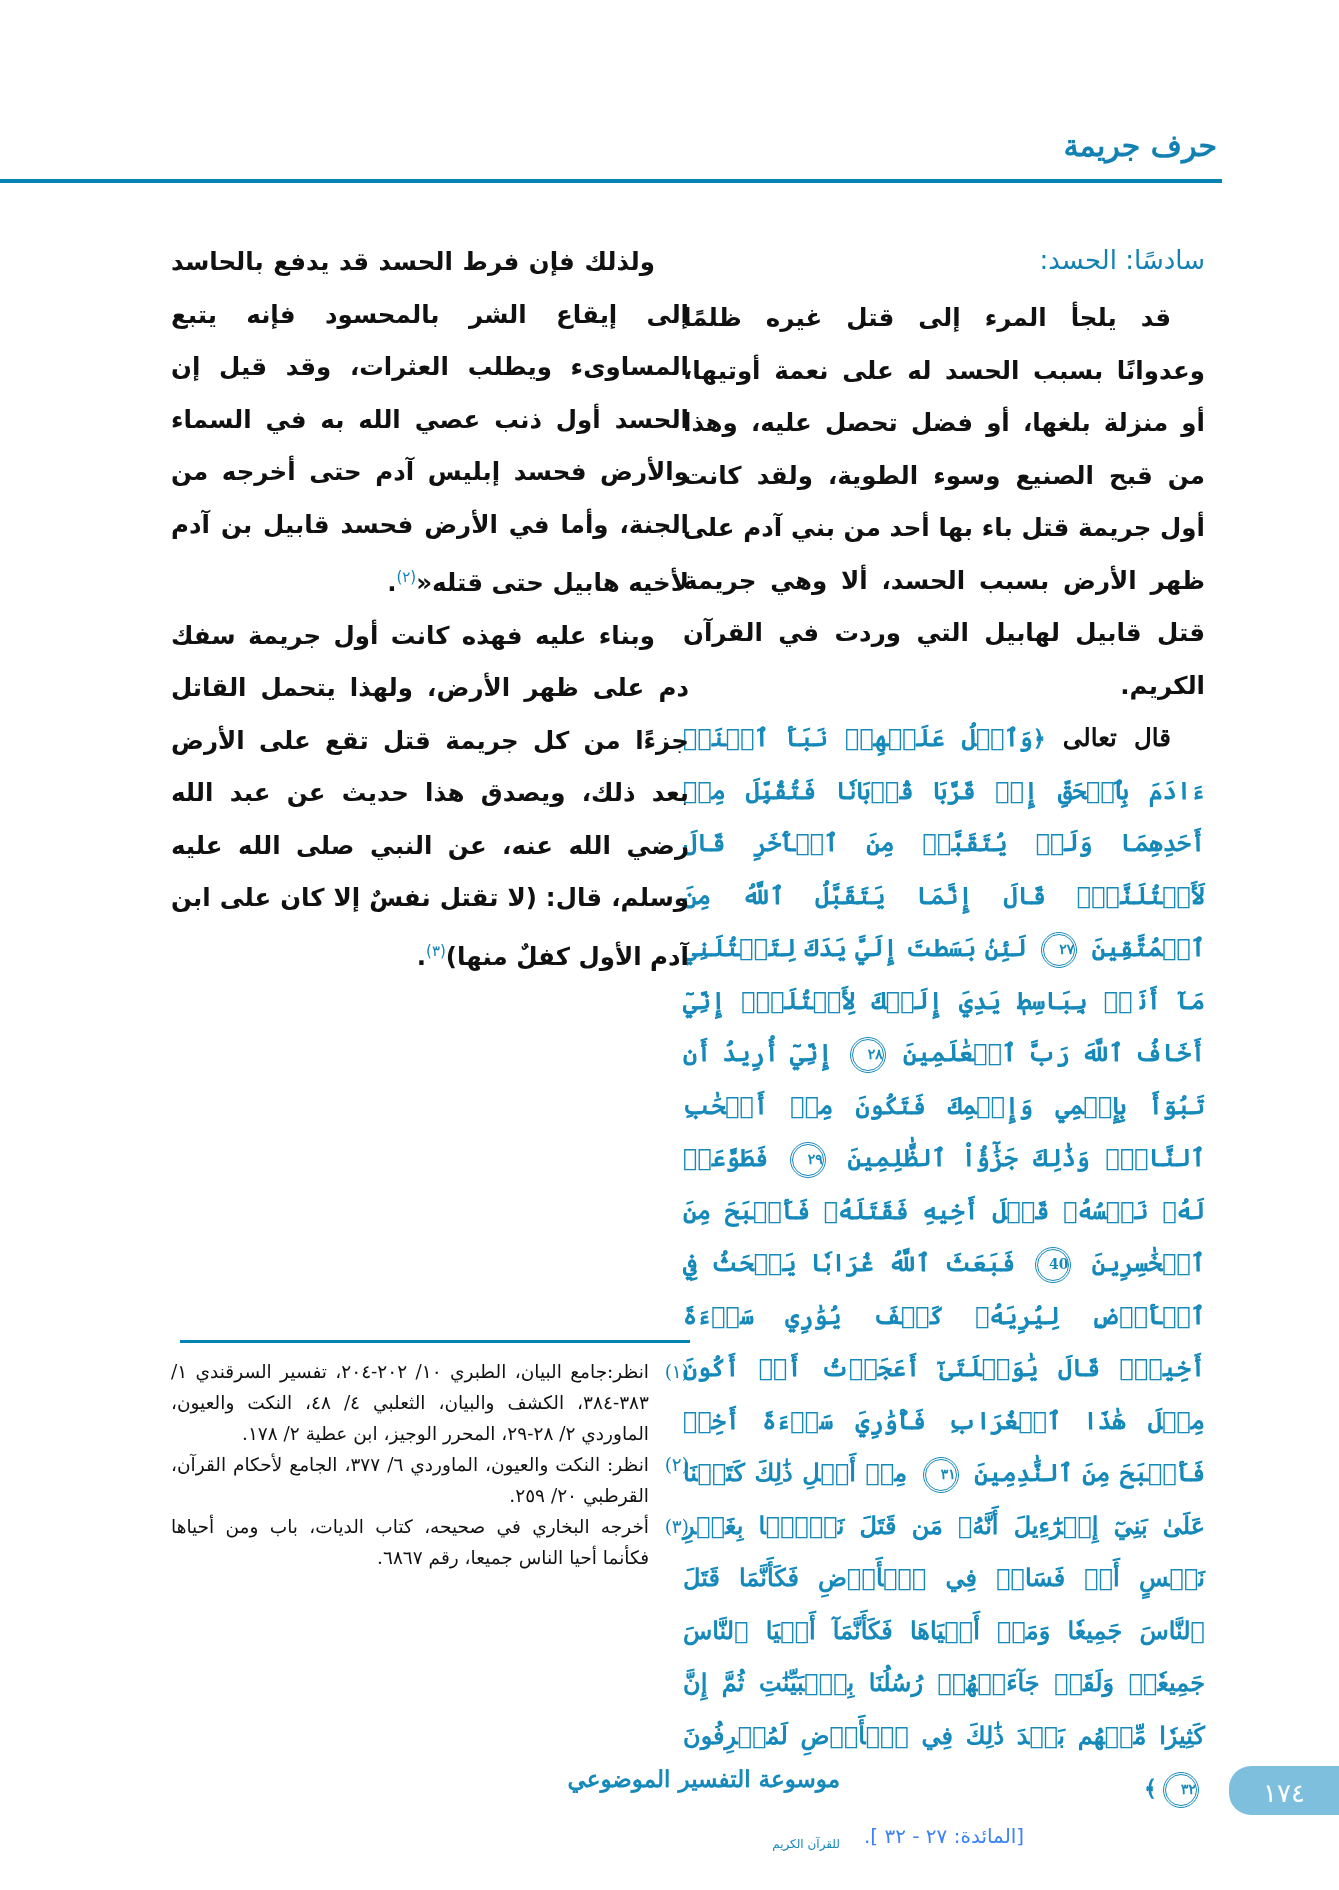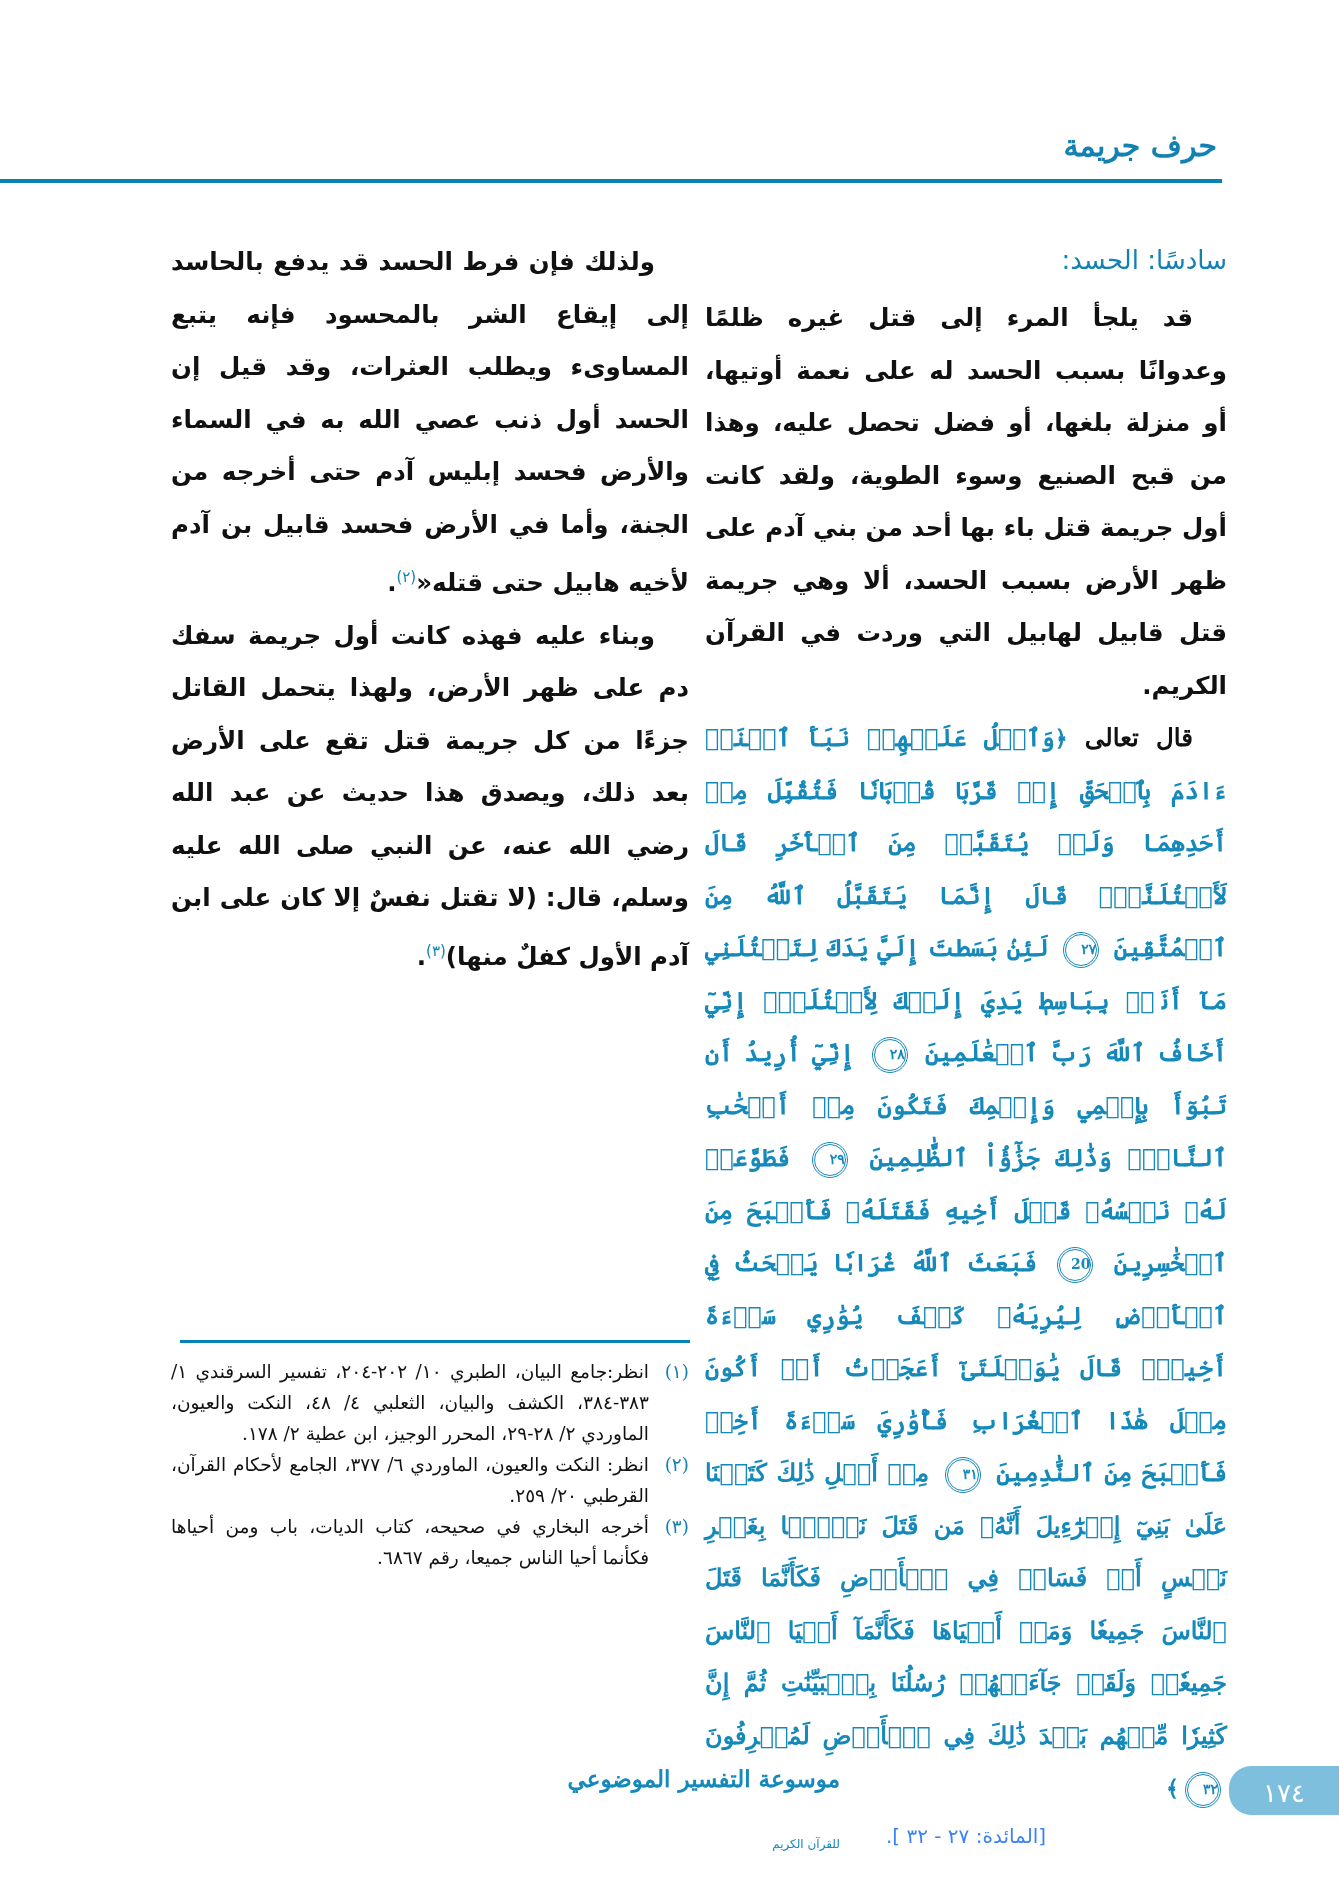--- a/index.html
+++ b/index.html
@@ -3,21 +3,21 @@
 <meta charset="utf-8">
 <style>
   html, body { margin: 0; padding: 0; background: #ffffff; }
   body { width: 1339px; height: 1890px; position: relative; overflow: hidden;
          font-family: "DejaVu Sans", sans-serif; color: #111; }
   .header-title { position: absolute; right: 122px; top: 128px; font-family: "DejaVu Serif", serif;
                   font-size: 30px; color: #1382b3; direction: rtl; font-weight: bold; }
   .header-rule { position: absolute; left: 0; top: 179px; width: 1222px; height: 4px; background: #0583b3; }
 
   .col { position: absolute; direction: rtl; text-align: justify; }
-  .col-right { right: 112px; top: 236px; width: 522px; }
+  .col-right { right: 134px; top: 236px; width: 522px; }
   .col-left { right: 650px; top: 236px; width: 518px; }
 
   .section-title { color: #1382b3; font-size: 26px; line-height: 48px; margin: 0 0 8px 0; font-weight: normal; }
   .para { font-size: 24.5px; line-height: 52.5px; font-weight: bold; margin: 0; text-indent: 34px; text-align-last: right; }
   .fn-ref { color: #1382b3; font-size: 15px; vertical-align: super; font-weight: normal; }
 
   .quran-intro { font-size: 24.5px; font-weight: bold; }
   .quran { font-family: "DejaVu Serif", serif; color: #1589ba; font-size: 24px; line-height: 52.5px;
            font-weight: bold; margin: 0; text-align: justify; text-align-last: right; }
   .verse-marker { display: inline-block; min-width: 30px; height: 30px; line-height: 28px; border: 3px double #1589ba;
@@ -48,21 +48,21 @@
   <p class="para">قد يلجأ المرء إلى قتل غيره ظلمًا وعدوانًا بسبب الحسد له على نعمة أوتيها، أو منزلة بلغها، أو فضل تحصل عليه، وهذا من قبح الصنيع وسوء الطوية، ولقد كانت أول جريمة قتل باء بها أحد من بني آدم على ظهر الأرض بسبب الحسد، ألا وهي جريمة قتل قابيل لهابيل التي وردت في القرآن الكريم.</p>
   <div class="quran">
     <span style="display:inline-block;width:34px"></span><span class="quran-intro" style="color:#111">قال تعالى</span>
     <span class="orn">﴿</span><span>وَٱتۡلُ عَلَيۡهِمۡ نَبَأَ ٱبۡنَيۡ ءَادَمَ بِٱلۡحَقِّ إِذۡ قَرَّبَا قُرۡبَانٗا فَتُقُبِّلَ مِنۡ أَحَدِهِمَا وَلَمۡ يُتَقَبَّلۡ مِنَ ٱلۡأٓخَرِ قَالَ لَأَقۡتُلَنَّكَۖ قَالَ إِنَّمَا يَتَقَبَّلُ ٱللَّهُ مِنَ ٱلۡمُتَّقِينَ</span>
     <span class="verse-marker">٢٧</span>
     <span>لَئِنۢ بَسَطتَ إِلَيَّ يَدَكَ لِتَقۡتُلَنِي مَآ أَنَا۠ بِبَاسِطٖ يَدِيَ إِلَيۡكَ لِأَقۡتُلَكَۖ إِنِّيٓ أَخَافُ ٱللَّهَ رَبَّ ٱلۡعَٰلَمِينَ</span>
     <span class="verse-marker">٢٨</span>
     <span>إِنِّيٓ أُرِيدُ أَن تَبُوٓأَ بِإِثۡمِي وَإِثۡمِكَ فَتَكُونَ مِنۡ أَصۡحَٰبِ ٱلنَّارِۚ وَذَٰلِكَ جَزَٰٓؤُاْ ٱلظَّٰلِمِينَ</span>
     <span class="verse-marker">٢٩</span>
     <span>فَطَوَّعَتۡ لَهُۥ نَفۡسُهُۥ قَتۡلَ أَخِيهِ فَقَتَلَهُۥ فَأَصۡبَحَ مِنَ ٱلۡخَٰسِرِينَ</span>
-    <span class="verse-marker">20</span>
+    <span class="verse-marker">40</span>
     <span>فَبَعَثَ ٱللَّهُ غُرَابٗا يَبۡحَثُ فِي ٱلۡأَرۡضِ لِيُرِيَهُۥ كَيۡفَ يُوَٰرِي سَوۡءَةَ أَخِيهِۚ قَالَ يَٰوَيۡلَتَىٰٓ أَعَجَزۡتُ أَنۡ أَكُونَ مِثۡلَ هَٰذَا ٱلۡغُرَابِ فَأُوَٰرِيَ سَوۡءَةَ أَخِيۖ فَأَصۡبَحَ مِنَ ٱلنَّٰدِمِينَ</span>
     <span class="verse-marker">٣١</span>
     <span>مِنۡ أَجۡلِ ذَٰلِكَ كَتَبۡنَا عَلَىٰ بَنِيٓ إِسۡرَٰٓءِيلَ أَنَّهُۥ مَن قَتَلَ نَفۡسَۢا بِغَيۡرِ نَفۡسٍ أَوۡ فَسَادٖ فِي ٱلۡأَرۡضِ فَكَأَنَّمَا قَتَلَ ٱلنَّاسَ جَمِيعٗا وَمَنۡ أَحۡيَاهَا فَكَأَنَّمَآ أَحۡيَا ٱلنَّاسَ جَمِيعٗاۚ وَلَقَدۡ جَآءَتۡهُمۡ رُسُلُنَا بِٱلۡبَيِّنَٰتِ ثُمَّ إِنَّ كَثِيرٗا مِّنۡهُم بَعۡدَ ذَٰلِكَ فِي ٱلۡأَرۡضِ لَمُسۡرِفُونَ</span>
     <span class="verse-marker">٣٢</span><span class="orn">﴾</span>
   </div>
   <div class="surah-ref">[المائدة: ٢٧ - ٣٢ ].</div>
 </div>
 
 <div class="col col-left">
   <p class="para"><span>ولذلك فإن فرط الحسد قد يدفع بالحاسد إلى إيقاع الشر بالمحسود فإنه يتبع المساوىء ويطلب العثرات، وقد قيل إن الحسد أول ذنب عصي الله به في السماء والأرض فحسد إبليس آدم حتى أخرجه من الجنة، وأما في الأرض فحسد قابيل بن آدم لأخيه هابيل حتى قتله«</span><span class="fn-ref">(٢)</span><span>.</span></p>

